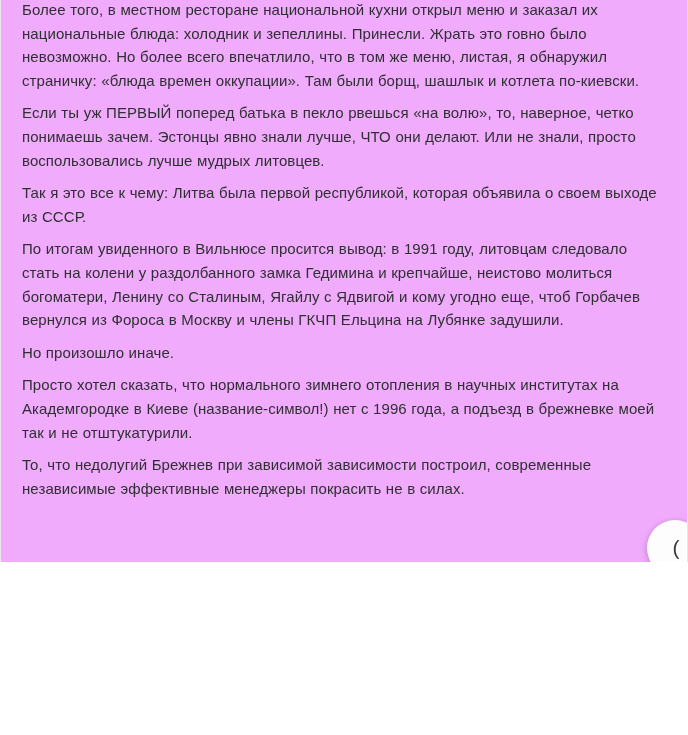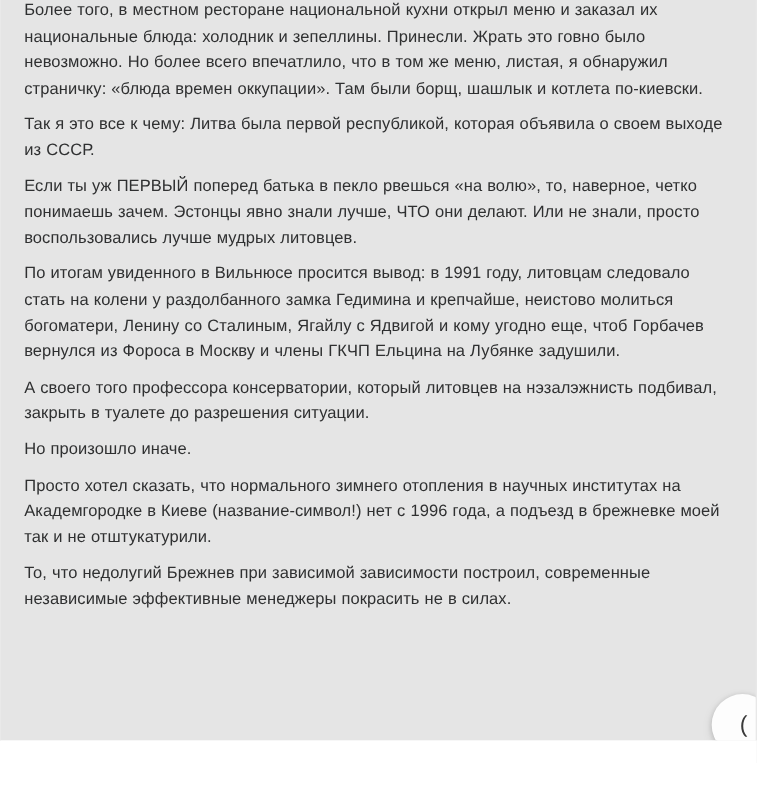--- a/index.html
+++ b/index.html
@@ -14,22 +14,22 @@
     overflow: hidden;
     position: relative;
   }
 
   
   #article-page {
     position: absolute;
     left: 0;
     top: 0;
     width: 688px;
-    height: 673px;
-    background: #e5e5e5;
+    height: 562px;
+    background: #f0abfc;
     box-sizing: border-box;
     border-left: 1px solid #e9e9e9;
     border-right: 1px solid #e7e7e7;
     overflow: hidden;
   }
 
   #article-body {
     position: absolute;
     left: 21px;
     top: -2px;
@@ -72,24 +72,23 @@
     font-family: "Liberation Sans", sans-serif;
   }
 </style>
 </head>
 <body>
 
 <div id="article-page">
 
   <div id="article-body">
     <p class="para">Более того, в местном ресторане национальной кухни открыл меню и заказал их национальные блюда: холодник и зепеллины. Принесли. Жрать это говно было невозможно. Но более всего впечатлило, что в том же меню, листая, я обнаружил страничку: «блюда времен оккупации». Там были борщ, шашлык и котлета по-киевски.</p>
+    <p class="para">Если ты уж ПЕРВЫЙ поперед батька в пекло рвешься «на волю», то, наверное, четко понимаешь зачем. Эстонцы явно знали лучше, ЧТО они делают. Или не знали, просто воспользовались лучше мудрых литовцев.</p>
     <p class="para">Так я это все к чему: Литва была первой республикой, которая объявила о своем выходе из СССР.</p>
-    <p class="para">Если ты уж ПЕРВЫЙ поперед батька в пекло рвешься «на волю», то, наверное, четко понимаешь зачем. Эстонцы явно знали лучше, ЧТО они делают. Или не знали, просто воспользовались лучше мудрых литовцев.</p>
     <p class="para">По итогам увиденного в Вильнюсе просится вывод: в 1991 году, литовцам следовало стать на колени у раздолбанного замка Гедимина и крепчайше, неистово молиться богоматери, Ленину со Сталиным, Ягайлу с Ядвигой и кому угодно еще, чтоб Горбачев вернулся из Фороса в Москву и члены ГКЧП Ельцина на Лубянке задушили.</p>
-    <p class="para">А своего того профессора консерватории, который литовцев на нэзалэжнисть подбивал, закрыть в туалете до разрешения ситуации.</p>
     <p class="para">Но произошло иначе.</p>
     <p class="para">Просто хотел сказать, что нормального зимнего отопления в научных институтах на Академгородке в Киеве (название-символ!) нет с 1996 года, а подъезд в брежневке моей так и не отштукатурили.</p>
     <p class="para">То, что недолугий Брежнев при зависимой зависимости построил, современные независимые эффективные менеджеры покрасить не в силах.</p>
 
   </div>
 
   <div id="floating-action-button">
     <span class="fab-glyph">(</span>
   </div>
 

